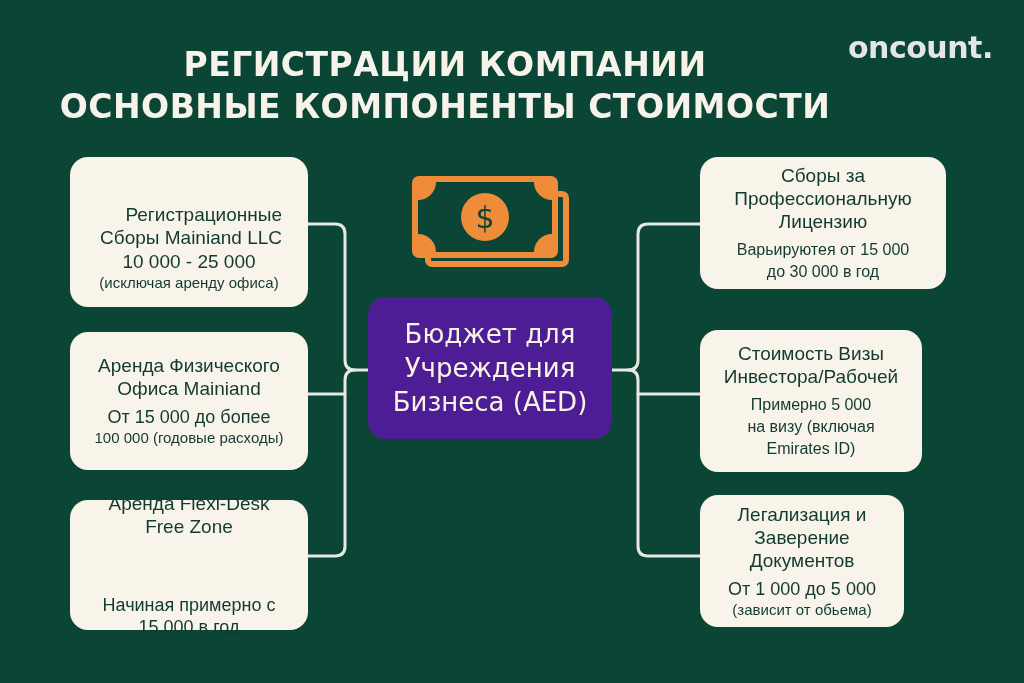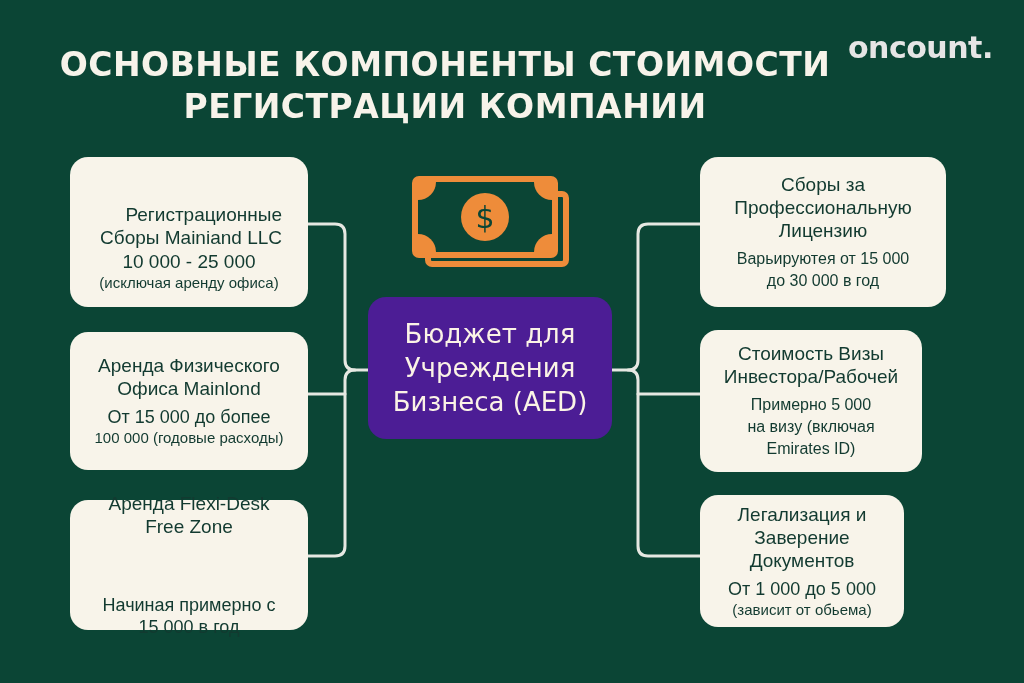--- a/index.html
+++ b/index.html
@@ -35,22 +35,22 @@
       display: flex; align-items: center; justify-content: center; text-align: center;
       font-size: 26px; line-height: 34px; font-family: "DejaVu Sans", sans-serif;
     }
     svg.lines { position: absolute; left: 0; top: 0; }
     .money { position: absolute; left: 412px; top: 176px; }
   </style>
 </head>
 <body>
 
 <div class="title">
+  <div>РЕГИСТРАЦИИ КОМПАНИИ</div>
   <div>ОСНОВНЫЕ КОМПОНЕНТЫ СТОИМОСТИ</div>
-  <div>РЕГИСТРАЦИИ КОМПАНИИ</div>
 </div>
 
 <div class="logo">oncount.</div>
 
 <svg class="lines" width="1024" height="683">
   <g fill="none" stroke="#e6e8e2" stroke-width="3" stroke-linecap="round">
 
     <path d="M308 224 H335 Q345 224 345 234 V360 Q345 370 355 370 H368"></path>
     <path d="M308 394 H345"></path>
     <path d="M308 556 H335 Q345 556 345 546 V380 Q345 370 355 370"></path>
@@ -76,31 +76,31 @@
   <span>Бюджет для Учреждения Бизнеса (AED)</span>
 </div>
 
 <div class="box" style="left:70px;top:157px;width:238px;height:150px;">
   <div class="head" style="text-align:right;padding-right:14px;margin-top:32px;">Регистрационные Сборы Mainiand LLC</div>
   <div class="val" style="margin-top:2px;font-size:19px;">10 000 - 25 000</div>
   <div class="note">(исключая аренду офиса)</div>
 </div>
 
 <div class="box" style="left:70px;top:332px;width:238px;height:138px;">
-  <div class="head">Аренда Физического Офиса Mainlond</div>
+  <div class="head">Аренда Физического Офиса Mainiand</div>
   <div class="val">От 15 000 до бопее</div>
   <div class="note">100 000 (годовые расходы)</div>
 </div>
 
 <div class="box" style="left:70px;top:500px;width:238px;height:130px;gap:46px;">
   <div class="head" style="padding:0 14px;">Аренда Flexi-Desk Free Zone</div>
   <div class="val" style="margin-top:10px;padding:0 20px;">Начиная примерно с 15 000 в год</div>
 </div>
 
-<div class="box" style="left:700px;top:157px;width:246px;height:150px;">
+<div class="box" style="left:700px;top:157px;width:246px;height:132px;">
   <div class="head" style="padding:0 6px;">Сборы за Профессиональную Лицензию</div>
   <div class="val" style="font-size:16px;padding:0 14px;">Варьируютея от 15 000 до 30 000 в год</div>
 </div>
 
 <div class="box" style="left:700px;top:330px;width:222px;height:142px;">
   <div class="head">Стоимость Визы Инвестора/Рабочей</div>
   <div class="val" style="font-size:16px;padding:0 28px;">Примерно 5 000 на визу (включая Emirates ID)</div>
 </div>
 
 <div class="box" style="left:700px;top:495px;width:204px;height:132px;">

